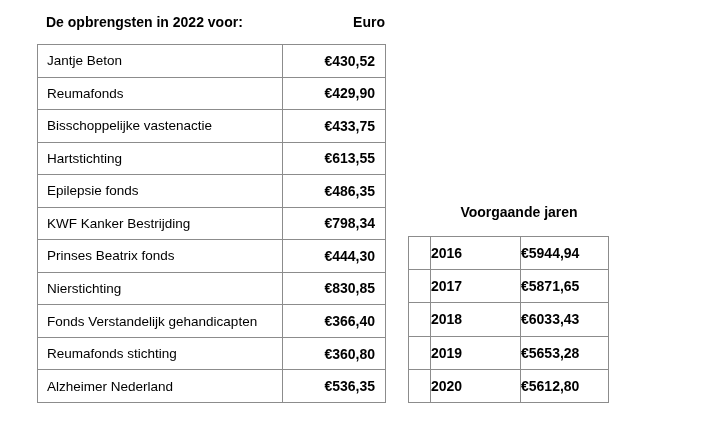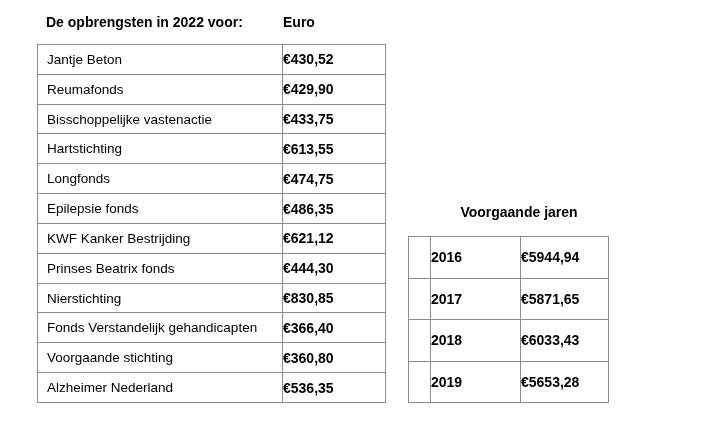--- a/index.html
+++ b/index.html
@@ -24,21 +24,21 @@
     top: 14px;
     font-size: 14px;
     font-weight: bold;
     white-space: nowrap;
   }
   .euro-header {
     position: absolute;
     left: 283px;
     top: 14px;
     width: 102px;
-    text-align: left;
+    text-align: right;
     font-size: 14px;
     font-weight: bold;
   }
   .prev-title {
     position: absolute;
     left: 430px;
     top: 204px;
     width: 178px;
     text-align: center;
     font-size: 14px;
@@ -67,21 +67,21 @@
     height: 359px;
   }
   .main-table td.name {
     font-size: 13.5px;
     font-weight: normal;
     padding-left: 9px;
   }
   .main-table td.amount {
     font-size: 14px;
     font-weight: bold;
-    text-align: left;
+    text-align: right;
     padding-right: 10px;
   }
   .main-table tr.total-row td.name {
     font-weight: bold;
     font-size: 14px;
   }
   .total-label {
     display: inline-block;
     width: 153px;
   }
@@ -123,45 +123,41 @@
       </tr>
       <tr>
         <td class="name">Bisschoppelijke vastenactie</td>
         <td class="amount">€433,75</td>
       </tr>
       <tr>
         <td class="name">Hartstichting</td>
         <td class="amount">€613,55</td>
       </tr>
       <tr>
-        <td class="name">Longfonds</td>
-        <td class="amount">€474,75</td>
-      </tr>
-      <tr>
         <td class="name">Epilepsie fonds</td>
         <td class="amount">€486,35</td>
       </tr>
       <tr>
         <td class="name">KWF Kanker Bestrijding</td>
-        <td class="amount">€621,12</td>
+        <td class="amount">€798,34</td>
       </tr>
       <tr>
         <td class="name">Prinses Beatrix fonds</td>
         <td class="amount">€444,30</td>
       </tr>
       <tr>
         <td class="name">Nierstichting</td>
         <td class="amount">€830,85</td>
       </tr>
       <tr>
         <td class="name">Fonds Verstandelijk gehandicapten</td>
         <td class="amount">€366,40</td>
       </tr>
       <tr>
-        <td class="name">Voorgaande stichting</td>
+        <td class="name">Reumafonds stichting</td>
         <td class="amount">€360,80</td>
       </tr>
       <tr>
         <td class="name">Alzheimer Nederland</td>
         <td class="amount">€536,35</td>
       </tr>
     </tbody>
   </table>
 
   <div class="prev-title">Voorgaande jaren</div>
@@ -186,16 +182,21 @@
       <tr>
         <td></td>
         <td>2018</td>
         <td>€6033,43</td>
       </tr>
       <tr>
         <td></td>
         <td>2019</td>
         <td>€5653,28</td>
       </tr>
+      <tr>
+        <td></td>
+        <td>2020</td>
+        <td>€5612,80</td>
+      </tr>
     </tbody>
   </table>
 
 </div>
 
 </body></html>

